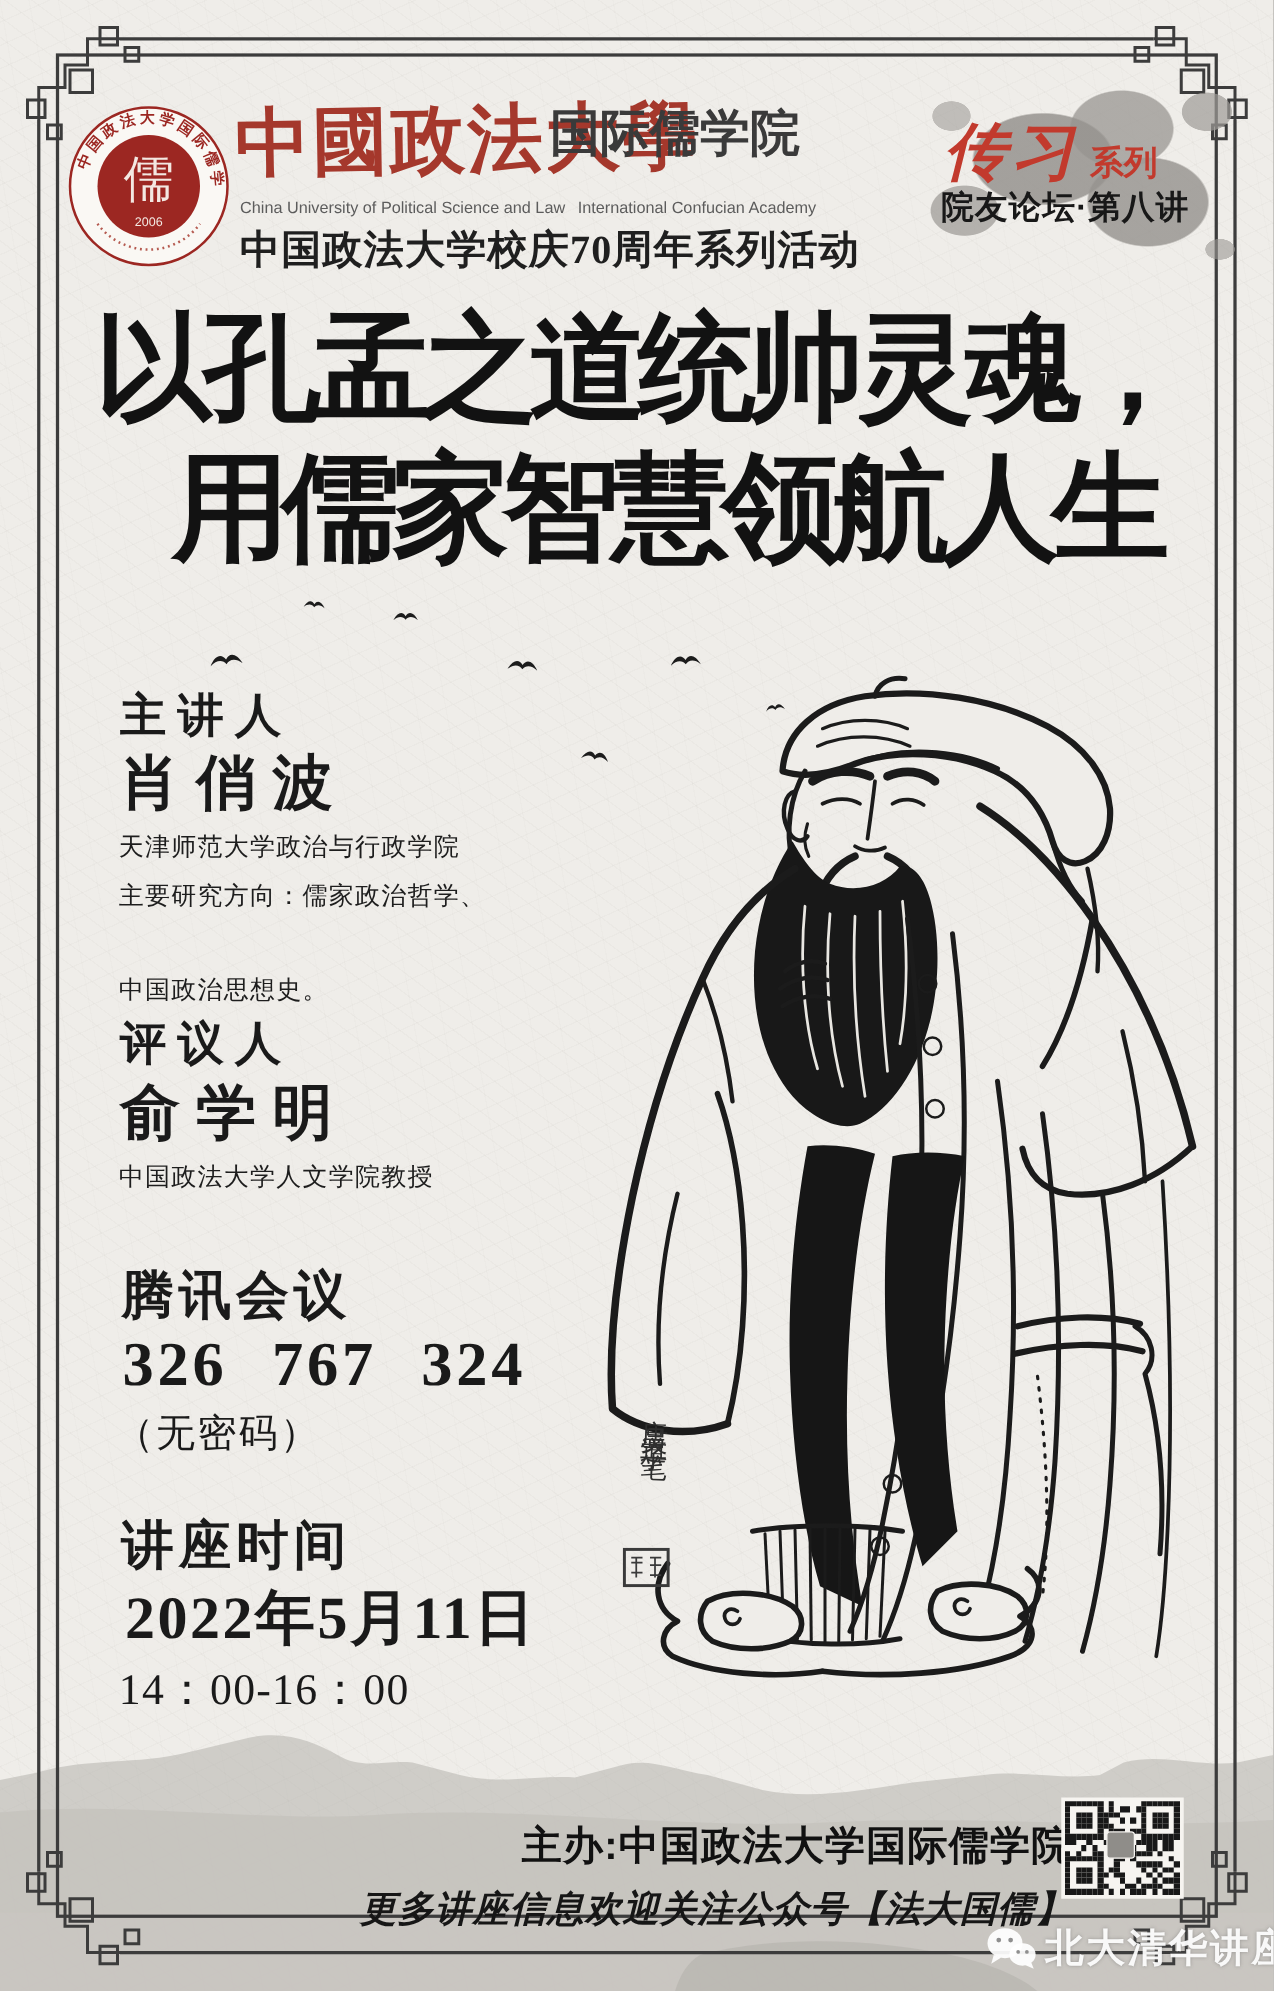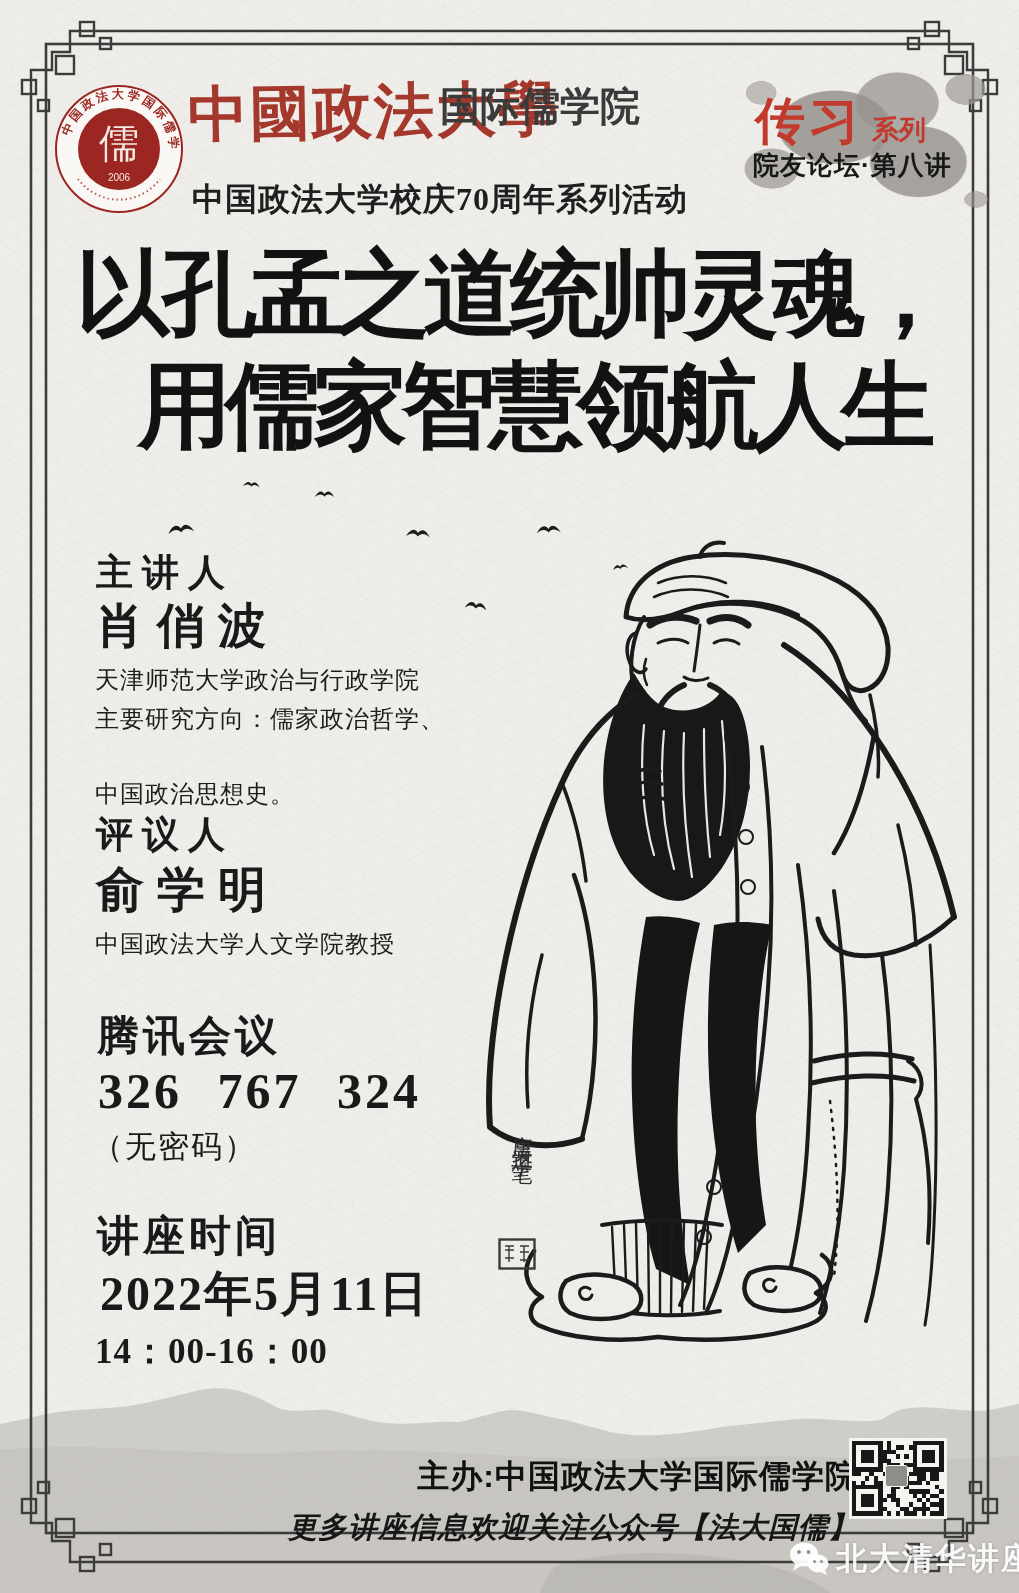--- a/index.html
+++ b/index.html
@@ -32,48 +32,48 @@
     background:
       radial-gradient(ellipse 95px 62px at 38% 42%, rgba(150,147,143,.85) 58%, transparent 60%),
       radial-gradient(ellipse 70px 52px at 62% 28%, rgba(158,155,151,.8) 58%, transparent 60%),
       radial-gradient(ellipse 82px 60px at 70% 62%, rgba(148,145,141,.8) 58%, transparent 60%),
       radial-gradient(ellipse 46px 34px at 14% 66%, rgba(160,157,153,.75) 58%, transparent 60%),
       radial-gradient(ellipse 34px 26px at 88% 20%, rgba(158,155,151,.7) 58%, transparent 60%),
       radial-gradient(ellipse 26px 20px at 10% 22%, rgba(160,157,153,.6) 58%, transparent 60%),
       radial-gradient(ellipse 20px 14px at 92% 84%, rgba(155,152,148,.6) 58%, transparent 60%);
   }
   #badge-main{left:755px;top:88px;font-size:50px;font-weight:900;color:#c23a2d;z-index:6;
-    font-family:"Liberation Sans","DejaVu Sans",sans-serif;letter-spacing:4px;}
+    font-family:"Liberation Sans","DejaVu Sans",sans-serif;letter-spacing:4px;font-style:italic;}
   #badge-suffix{left:872px;top:112px;font-size:27px;font-weight:900;color:#c23a2d;z-index:6;
     font-family:"Liberation Sans",sans-serif;}
   #badge-subtitle{left:753px;top:148px;font-size:26px;font-weight:900;color:#181818;z-index:6;
     font-family:"Liberation Sans",sans-serif;letter-spacing:1px;}
   
   #main-title{left:58px;top:238px;width:905px;z-index:6;text-align:center;
     font-family:"Liberation Sans","DejaVu Sans",sans-serif;font-weight:900;color:#121212;}
   #main-title .t1{font-size:94px;letter-spacing:-7px;line-height:112px;white-space:nowrap;}
   #main-title .t2{font-size:94px;letter-spacing:-6px;line-height:112px;white-space:nowrap;padding-left:46px;}
   
   .role{font-size:37px;font-weight:bold;letter-spacing:9px;z-index:6;}
   .pname{font-size:48px;font-weight:bold;letter-spacing:13px;z-index:6;}
-  .bodyline{font-size:24px;color:#1d1d1d;letter-spacing:1px;z-index:6;white-space:nowrap;}
+  .bodyline{font-size:20px;color:#1d1d1d;letter-spacing:1px;z-index:6;white-space:nowrap;}
   #speaker-role{left:96px;top:548px;}
   #speaker-name{left:96px;top:594px;}
   #speaker-affiliation{left:95px;top:664px;}
   #speaker-research1{left:95px;top:703px;}
   #speaker-research2{left:95px;top:742px;margin-top:36px;}
   #reviewer-role{left:96px;top:810px;}
   #reviewer-name{left:96px;top:858px;}
   #reviewer-affiliation{left:95px;top:928px;}
   #meeting-label{left:97px;top:1008px;font-size:42px;font-weight:bold;letter-spacing:4px;z-index:6;}
   #meeting-id{left:98px;top:1062px;font-size:50px;font-weight:bold;word-spacing:20px;letter-spacing:3px;z-index:6;}
   #meeting-note{left:92px;top:1126px;font-size:31px;letter-spacing:2px;z-index:6;}
   #schedule-label{left:97px;top:1208px;font-size:42px;font-weight:bold;letter-spacing:4px;z-index:6;}
   #schedule-date{left:100px;top:1262px;font-size:48px;font-weight:bold;letter-spacing:2px;z-index:6;}
-  #schedule-time{left:95px;top:1328px;font-size:35px;font-weight:bold;letter-spacing:1px;z-index:6;}
+  #schedule-time{left:95px;top:1328px;font-size:35px;font-weight:normal;letter-spacing:1px;z-index:6;}
   
   #confucius{left:478px;top:525px;width:490px;height:820px;z-index:4;}
   .bird{position:absolute;z-index:4;}
   #signature{left:508px;top:1118px;z-index:4;font-size:22px;color:#2e2e2e;
     writing-mode:vertical-rl;letter-spacing:7px;font-family:"DejaVu Serif",serif;
     transform:rotate(2deg);}
   #artist-seal{left:498px;top:1238px;width:38px;height:32px;z-index:4;}
   
   #mountains{left:0;top:1378px;z-index:2;}
   #footer-block{left:140px;top:1455px;width:718px;text-align:right;z-index:6;
@@ -126,20 +126,23 @@
     <text font-size="12" font-weight="bold" fill="#9c2722" letter-spacing="3" font-family="DejaVu Serif,serif">
       <textPath href="#sealArc" startOffset="8%">中国政法大学国际儒学院</textPath>
     </text>
     <path d="M 25,96 A 51,51 0 0 0 107,96" fill="none" stroke="#b55a50" stroke-width="2" stroke-dasharray="1.5 3"></path>
     <circle cx="66" cy="66" r="41" fill="#9c2722"></circle>
     <text x="66" y="74" text-anchor="middle" font-size="40" fill="#f3e8e2" font-family="DejaVu Serif,serif">儒</text>
     <text x="66" y="98" text-anchor="middle" font-size="10" fill="#f3e8e2" font-family="Liberation Sans,sans-serif">2006</text>
   </svg>
   <div id="calligraphy" class="abs">中國政法大學</div>
   <div id="academy-name" class="abs">国际儒学院</div>
+  <div id="english-line" class="abs">
+    <span>China University of Political Science and Law</span><span class="gap"></span><span>International Confucian Academy</span>
+  </div>
   <div id="anniversary" class="abs">中国政法大学校庆70周年系列活动</div>
 
   <div id="splotch" class="abs"></div>
   <div id="badge-main" class="abs">传习</div>
   <div id="badge-suffix" class="abs">系列</div>
   <div id="badge-subtitle" class="abs">院友论坛·第八讲</div>
 
   <div id="speaker-role" class="abs role">主讲人</div>
 
   <div id="main-title" class="abs">

